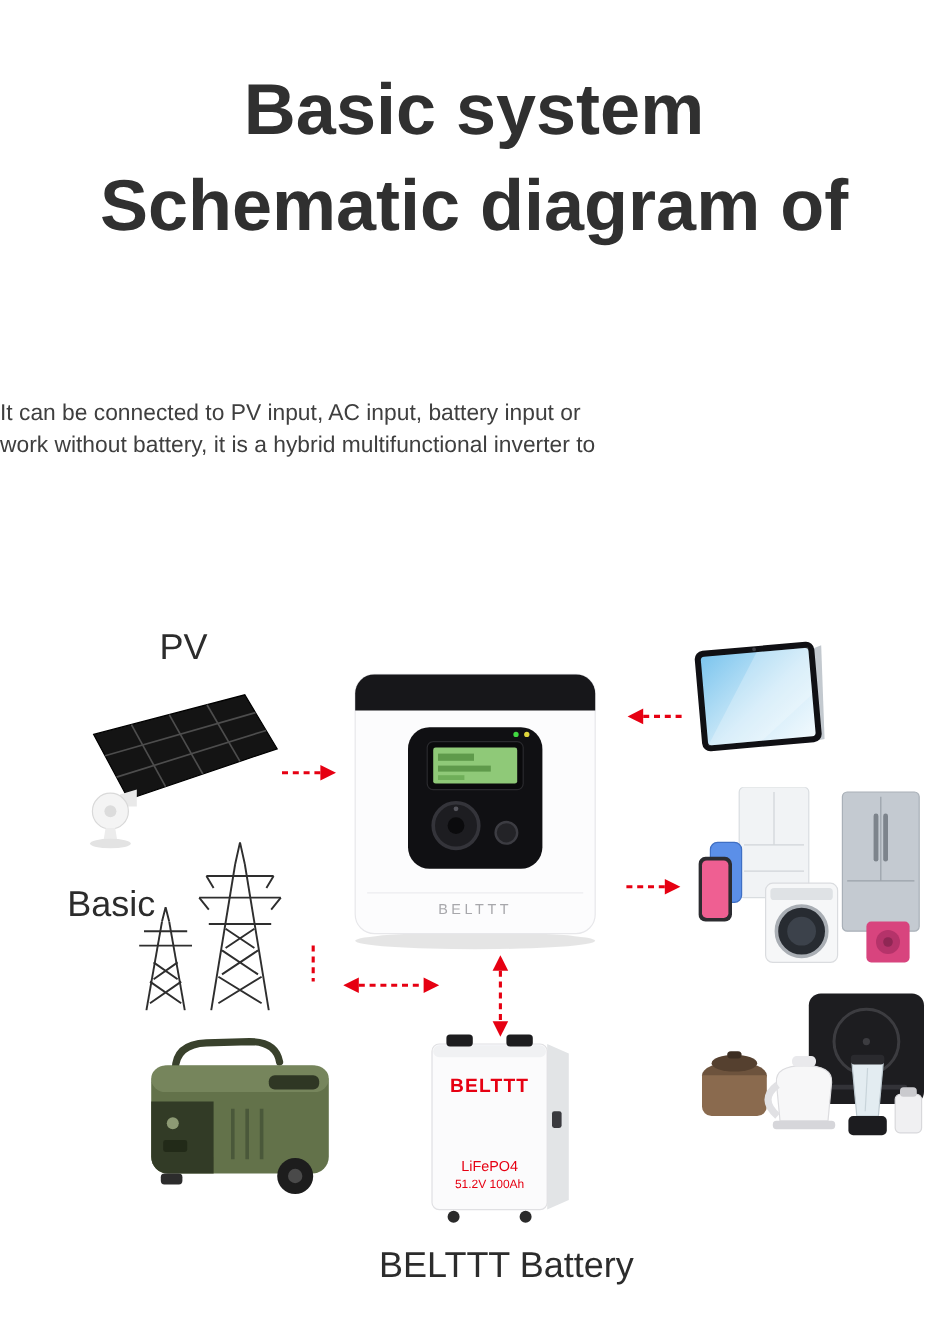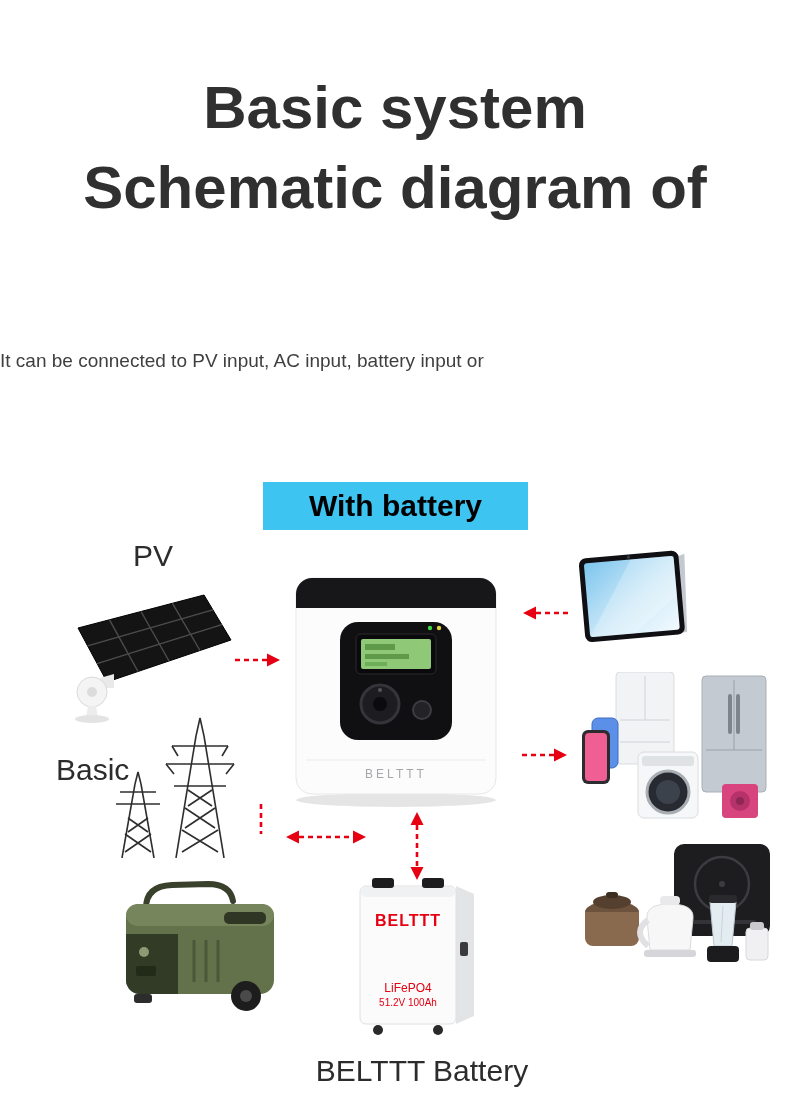--- a/index.html
+++ b/index.html
@@ -1,18 +1,18 @@
 <!DOCTYPE html>
 <html><head>
 <meta charset="utf-8">
 <style>
   * { margin:0; padding:0; box-sizing:border-box; }
   html,body { background:#fff; }
   .page {
-    position:relative; width:790px; height:1076px; margin:16px auto;
+    position:relative; width:790px; height:1076px; margin:0 auto;
     background:#fff; overflow:hidden;
     font-family:"Liberation Sans","DejaVu Sans",sans-serif;
   }
   .title {
     position:absolute; top:52px; left:0; width:100%;
     text-align:center; font-size:60px; font-weight:700;
     color:#303030; line-height:80px; letter-spacing:0;
   }
   .title span { display:block; }
   .subtitle {
@@ -56,25 +56,23 @@
 
 <div class="page">
 
   <h1 class="title">
     <span>Basic system</span>
     <span>Schematic diagram of</span>
   </h1>
 
   <p class="subtitle">
     <span>It can be connected to PV input, AC input, battery input or</span>
+    <span>work without battery, it is a hybrid multifunctional inverter to</span>
   </p>
 
-  <div class="badge">
-    <span>With battery</span>
-  </div>
 
   <div class="lbl" id="lbl-pv">PV</div>
   <div class="lbl" id="lbl-mains">Basic</div>
   <div class="lbl" id="lbl-battery">BELTTT Battery</div>
 
   <div class="art" id="art-solar">
     <svg viewBox="0 0 185 135">
       <polygon points="26,40 152,7 179,52 55,94" fill="#141414" stroke="#000"></polygon>
       <g stroke="#4d4d4d" stroke-width="1.4">
         <line x1="35.6" y1="57.8" x2="160.9" y2="21.9"></line>

